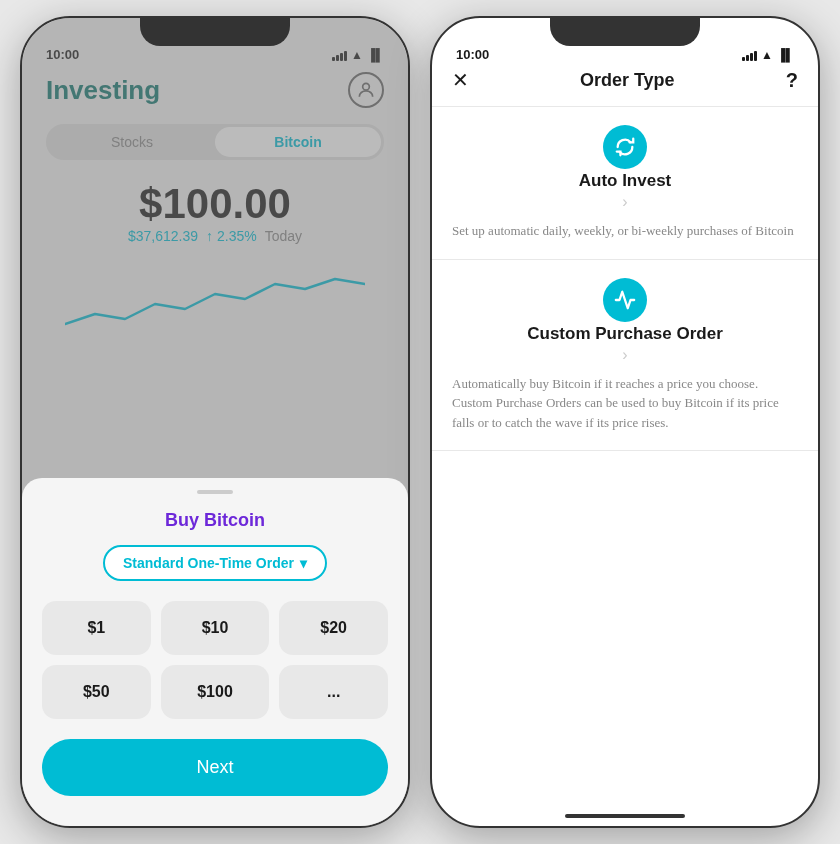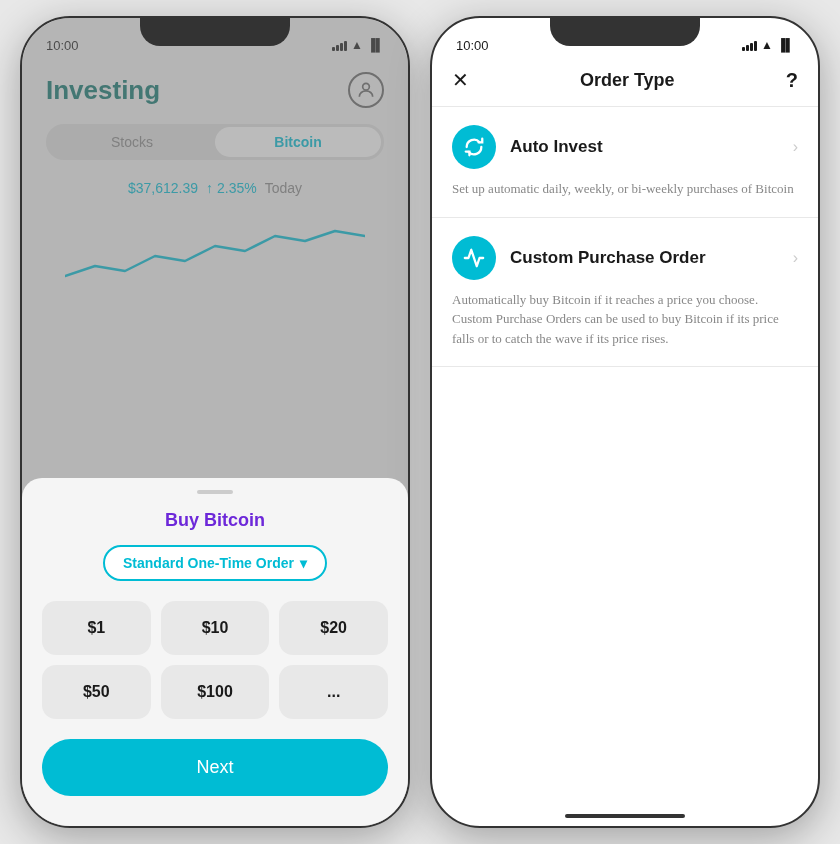--- a/index.html
+++ b/index.html
@@ -36,25 +36,25 @@
       height: 28px;
       background: #333;
       border-radius: 0 0 20px 20px;
       z-index: 100;
     }
 
     
     .status-bar {
       display: flex;
       justify-content: space-between;
-      align-items: center;
+      align-items: flex-end;
       padding: 10px 24px 0;
       height: 44px;
       font-size: 13px;
-      font-weight: 400;
+      font-weight: 700;
     }
 
     .status-icons {
       display: flex;
       align-items: center;
       gap: 4px;
       font-size: 11px;
     }
 
     
@@ -293,21 +293,22 @@
     }
 
     .order-item {
       padding: 18px 20px;
       border-bottom: 1px solid #e8e8e8;
     }
 
     .order-item-row {
       display: flex;
       align-items: center;
-      gap: 14px;
+      gap: 2px;
+      flex-direction: column;
     }
 
     .order-item-icon {
       width: 44px;
       height: 44px;
       background: #00bcd4;
       border-radius: 50%;
       display: flex;
       align-items: center;
       justify-content: center;
@@ -390,20 +391,21 @@
         </svg>
       </div>
     </div>
 
     <div class="tabs-row">
       <div class="tab">Stocks</div>
       <div class="tab active">Bitcoin</div>
     </div>
 
     <div class="price-main">
+      <div class="price-big">$100.00</div>
       <div class="price-sub">
         <span>$37,612.39</span>
         <span class="price-change">↑ 2.35%</span>
         <span class="price-date">Today</span>
       </div>
     </div>
 
     <div class="chart-area">
       <svg width="300" height="70" viewBox="0 0 300 70">
         <polyline points="0,60 30,50 60,55 90,40 120,45 150,30 180,35 210,20 240,25 270,15 300,20" fill="none" stroke="#00bcd4" stroke-width="2.5" stroke-linecap="round" stroke-linejoin="round"></polyline>

